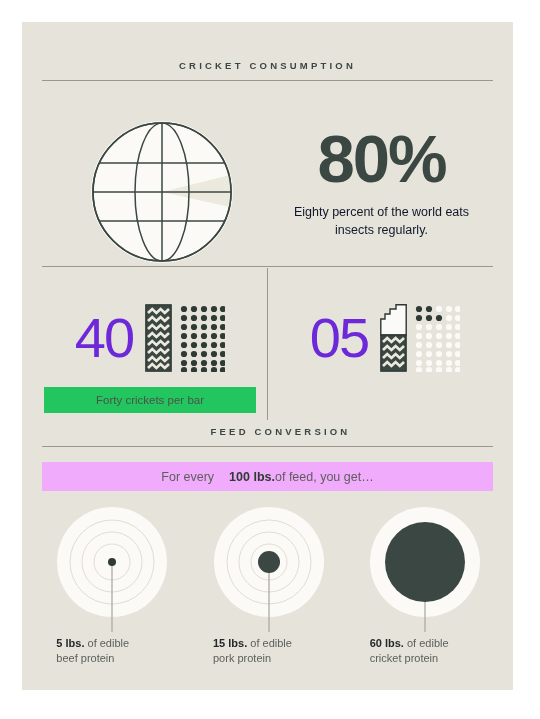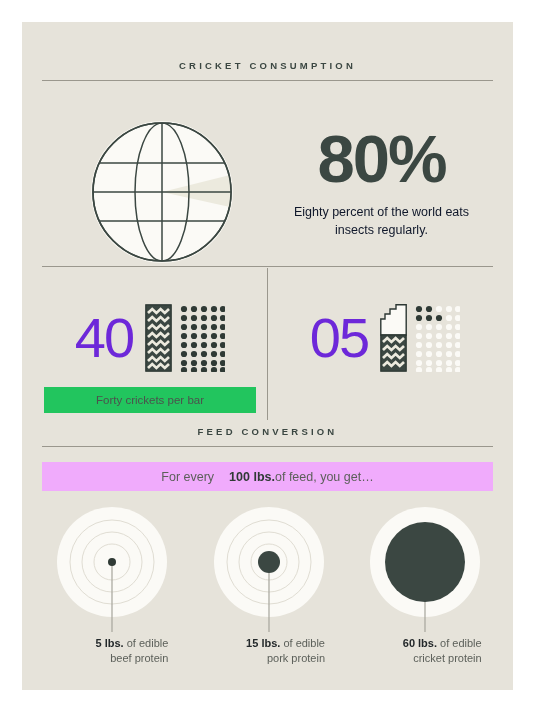--- a/index.html
+++ b/index.html
@@ -155,21 +155,21 @@
     align-items: center;
   }
   .conv-art {
     position: relative;
     width: 117px;
     height: 130px;
   }
   .conv-art svg { display: block; }
   .conv-label {
     margin-top: 2px;
-    text-align: right;
+    text-align: left;
     font-size: 11px;
     line-height: 1.35;
     color: #5b5f59;
     width: 112px;
   }
   .conv-label b { color: #23282a; font-weight: 700; }
 </style>
 </head>
 <body>
 
@@ -336,21 +336,21 @@
               <circle cx="15" cy="5" r="3.1"></circle>
             <circle cx="5" cy="14" r="3.1"></circle>
               <circle cx="15" cy="14" r="3.1"></circle>
               <circle cx="25" cy="14" r="3.1"></circle>
           </g>
         </svg>
       </div>
     </div>
   </div>
 
-  <div class="section-head" style="top:404px;">FEED CONVERSION</div>
+  <div class="section-head" style="top:404px;padding-left:13px;">FEED CONVERSION</div>
   <div class="rule" style="left:20px; top:424px; width:451px;"></div>
 
   <div id="feed-bar">
     <span>For every </span>
     <b>100 lbs.</b>
     <span> of feed, you get…</span>
   </div>
 
   <div id="circles">
 

